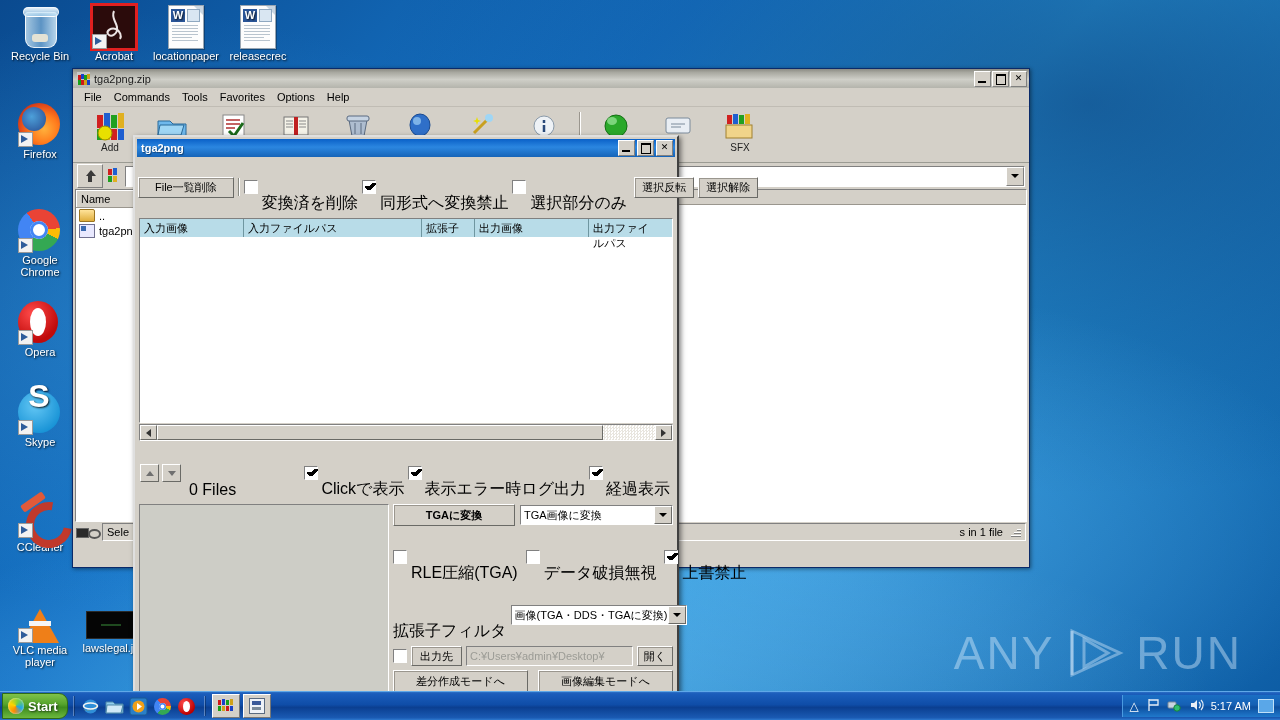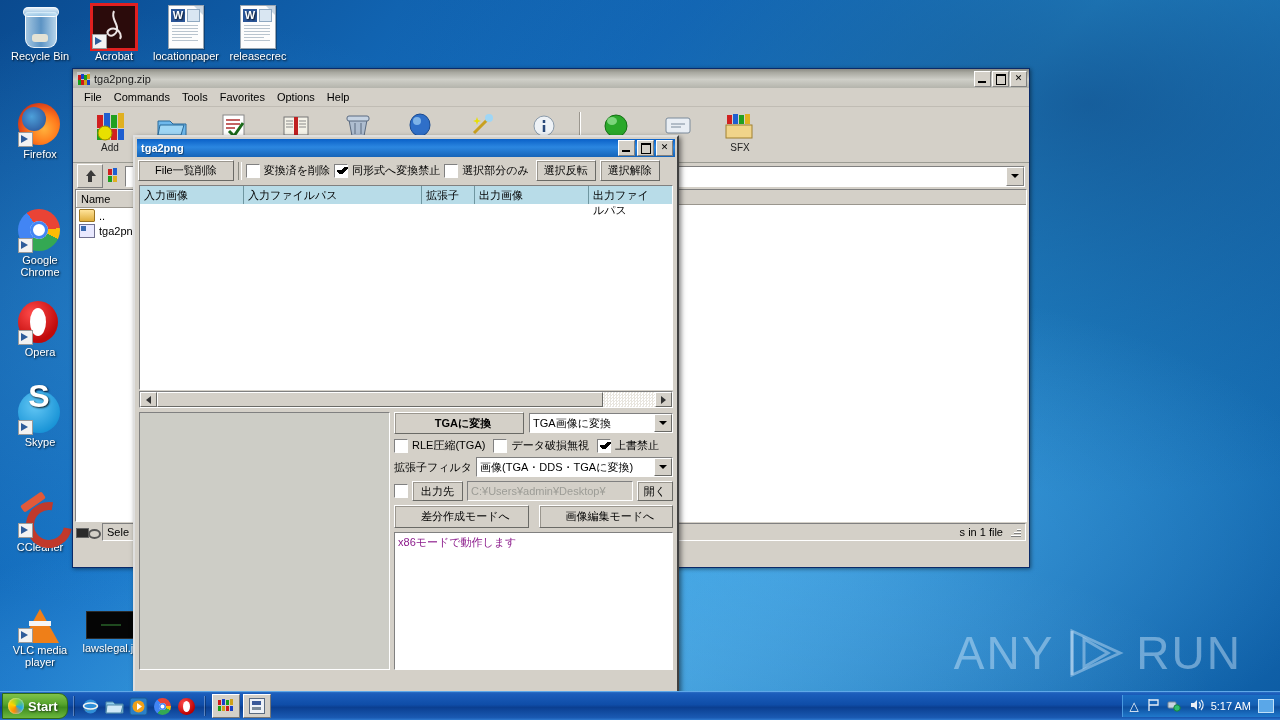--- a/index.html
+++ b/index.html
@@ -139,26 +139,26 @@
   
   #tga{left:133px;top:135px;width:542px;height:556px;background:#d4d0c8;
     border:2px solid;border-color:#dfdfdf #404040 #404040 #dfdfdf;
     box-shadow:2px 2px 5px rgba(0,0,0,.5);}
   .tga-tb{height:18px;margin:2px;background:linear-gradient(180deg,#0a61c8 0%,#2b86e0 45%,#1564b8 100%);
     display:flex;align-items:center;padding:0 1px;}
   .tga-tb .t{font-size:11px;font-weight:bold;color:#fff;margin-left:3px;text-shadow:1px 1px 1px rgba(0,0,0,.4);}
   .tga-row{display:flex;align-items:center;padding:0 3px;gap:3px;}
   .btn{background:#d4d0c8;border:1px solid;border-color:#fff #6a6a66 #6a6a66 #fff;
     box-shadow:1px 1px 0 #9a968e inset;font-size:11px;color:#000;text-align:center;
-    display:flex;align-items:center;justify-content:center;white-space:nowrap;padding-left:8px;}
+    display:flex;align-items:center;justify-content:center;white-space:nowrap;}
   .cb{width:12px;height:12px;background:#fff;border:1px solid;
     border-color:#808080 #fff #fff #808080;position:relative;flex:0 0 auto;}
   .cb.on:after{content:"";position:absolute;left:2px;top:5px;width:4px;height:2px;background:#000;
     box-shadow:1px 1px 0 #000,2px 2px 0 #000,3px 1px 0 #000,4px 0 0 #000,5px -1px 0 #000,6px -2px 0 #000,7px -3px 0 #000;}
-  .lbl11{font-size:11px;color:#000;white-space:nowrap;}
+  .lbl11{font-size:16px;color:#000;white-space:nowrap;margin-top:33px;}
   .gridhdr{height:18px;background:#b8dce8;display:flex;border:1px solid;
     border-color:#808080 #fff #fff #808080;border-bottom:none;}
   .gridhdr div{font-size:11px;color:#000;padding:2px 4px;border-right:1px solid #6f96a0;
     box-sizing:border-box;}
   .gridbody{background:#fff;border:1px solid;border-color:#808080 #fff #fff #808080;border-top:none;}
   .hscroll{height:15px;background:#d4d0c8;display:flex;align-items:stretch;
     border:1px solid;border-color:#808080 #fff #fff #808080;}
   .sbtn{width:15px;background:#d4d0c8;border:1px solid;border-color:#fff #6a6a66 #6a6a66 #fff;
     display:flex;align-items:center;justify-content:center;}
   .sthumb{background:#d4d0c8;border:1px solid;border-color:#fff #6a6a66 #6a6a66 #fff;}
@@ -592,20 +592,37 @@
         <span style="width:0;height:0;border-top:4px solid transparent;border-bottom:4px solid transparent;border-right:5px solid #333;"></span>
       </span>
       <span class="sthumb" style="flex:0 0 444px;"></span>
       <span class="strack"></span>
       <span class="sbtn">
         <span style="width:0;height:0;border-top:4px solid transparent;border-bottom:4px solid transparent;border-left:5px solid #333;"></span>
       </span>
     </div>
   </div>
 
+  <div class="tga-row" style="margin-top:5px;gap:3px;padding-left:5px;">
+    <span class="spin">
+        <span class="tri-u"></span>
+      </span>
+    <span class="spin">
+        <span class="tri-d"></span>
+      </span>
+    <span class="lbl11" style="margin-left:5px;">0 Files</span>
+    <span style="margin-left:auto;display:flex;align-items:center;gap:3px;">
+      <span class="cb on"></span>
+      <span class="lbl11">Clickで表示</span>
+      <span class="cb on"></span>
+      <span class="lbl11">表示エラー時ログ出力</span>
+      <span class="cb on"></span>
+      <span class="lbl11" style="margin-right:4px;">経過表示</span>
+    </span>
+  </div>
 
   <div style="display:flex;gap:4px;padding:4px 4px 0 4px;">
 
     <div class="listgray" style="width:250px;height:256px;"></div>
 
     <div style="width:280px;display:flex;flex-direction:column;gap:4px;">
 
       <div style="display:flex;gap:5px;align-items:center;">
         <div class="btn" style="width:120px;height:20px;font-weight:bold;">TGAに変換</div>
         <div class="combo" style="flex:1;">

